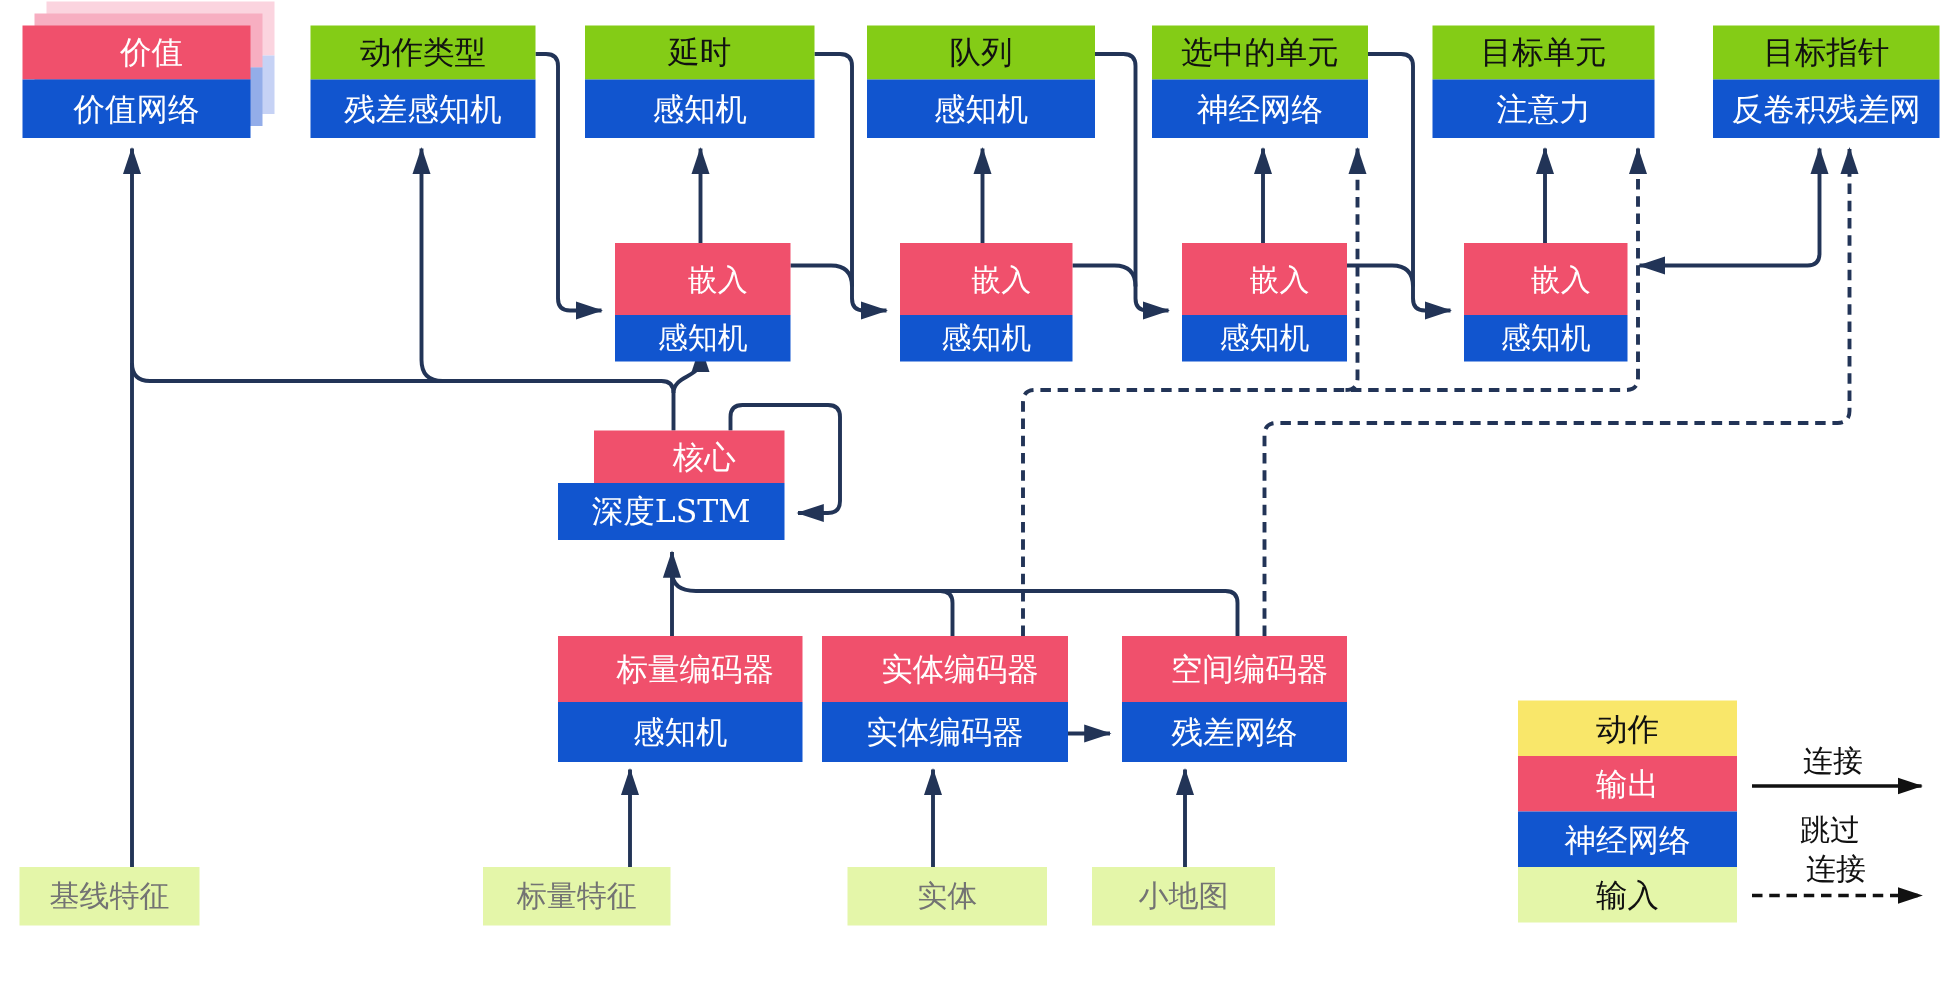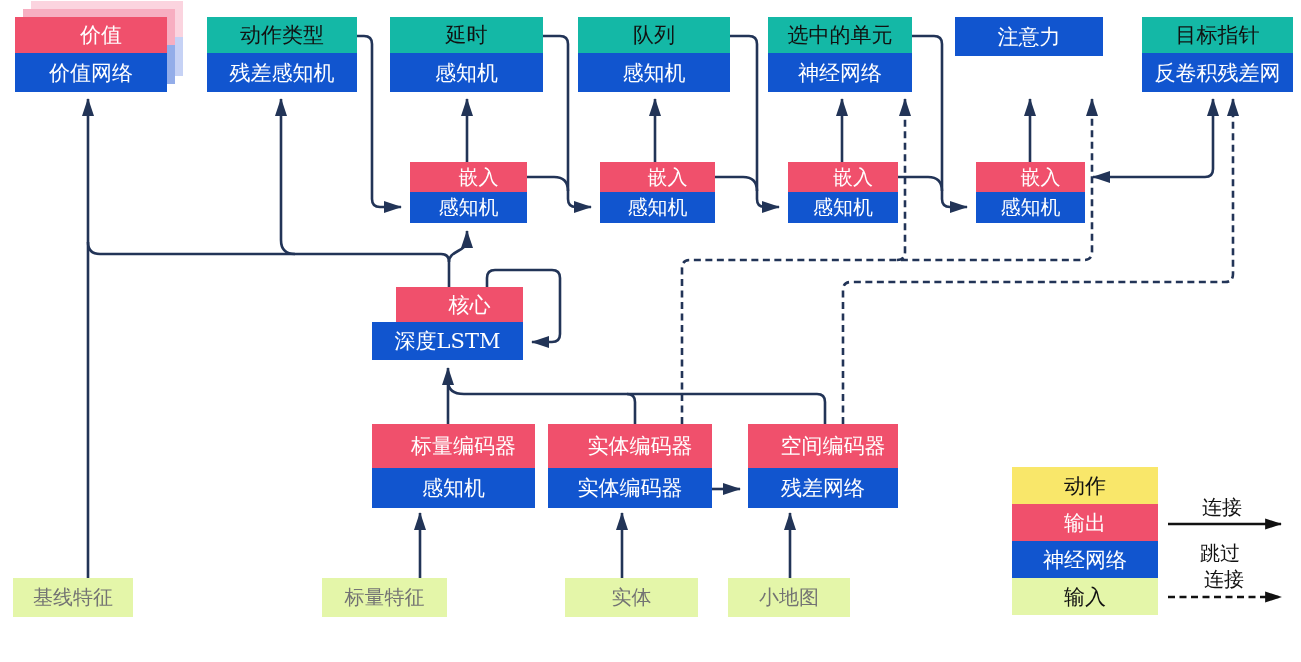--- a/index.html
+++ b/index.html
@@ -4,25 +4,25 @@
 <style>
   html,body{margin:0;padding:0;background:#fff;}
   .stage{
     position:relative;width:1301px;height:662px;background:#ffffff;overflow:hidden;
     font-family:"DejaVu Serif","Liberation Serif",serif;
   }
   .lines{position:absolute;left:0;top:0;z-index:2;}
   .node{position:absolute;z-index:3;display:flex;flex-direction:column;}
   .shadow{position:absolute;z-index:1;display:flex;flex-direction:column;}
   .half{display:flex;align-items:center;justify-content:center;white-space:nowrap;}
-  .hy{background:#14b8a6;color:#111;font-size:21px;}
+  .hy{background:#84cc16;color:#111;font-size:21px;}
   .hr{background:#F0506C;color:#fff;font-size:21px;padding-left:20px;}
   .hb{background:#1155CF;color:#fff;font-size:21px;}
   .h36{height:36px;} .h39{height:39px;}
-  .h30{height:30px;font-size:20px;} .h31{height:31px;font-size:20px;}
+  .h30{height:48px;font-size:20px;} .h31{height:31px;font-size:20px;}
   .h35{height:35px;margin-left:24px;} .h38{height:38px;}
   .h44{height:44px;} .h40{height:40px;}
   .input-box{position:absolute;z-index:3;height:39px;background:#E4F6A9;color:#737373;
     font-size:20px;display:flex;align-items:center;justify-content:center;white-space:nowrap;}
   .legend{position:absolute;left:1012px;top:467px;width:146px;z-index:3;}
   .legend .row{height:37px;display:flex;align-items:center;justify-content:center;
     font-size:21px;white-space:nowrap;}
   .arrow-label{position:absolute;z-index:3;color:#111;font-size:20px;white-space:nowrap;}
 </style>
 </head>
@@ -115,20 +115,21 @@
   </div>
   <div class="node" style="left:578px;top:17px;width:152px">
     <div class="half hy h36">队列</div>
     <div class="half hb h39">感知机</div>
   </div>
   <div class="node" style="left:768px;top:17px;width:144px">
     <div class="half hy h36">选中的单元</div>
     <div class="half hb h39">神经网络</div>
   </div>
   <div class="node" style="left:955px;top:17px;width:148px">
+    <div class="half hy h36">目标单元</div>
     <div class="half hb h39">注意力</div>
   </div>
   <div class="node" style="left:1142px;top:17px;width:151px">
     <div class="half hy h36">目标指针</div>
     <div class="half hb h39">反卷积残差网</div>
   </div>
 
   <div class="node" style="left:410px;top:162px;width:117px">
     <div class="half hr h30">嵌入</div>
     <div class="half hb h31">感知机</div>

